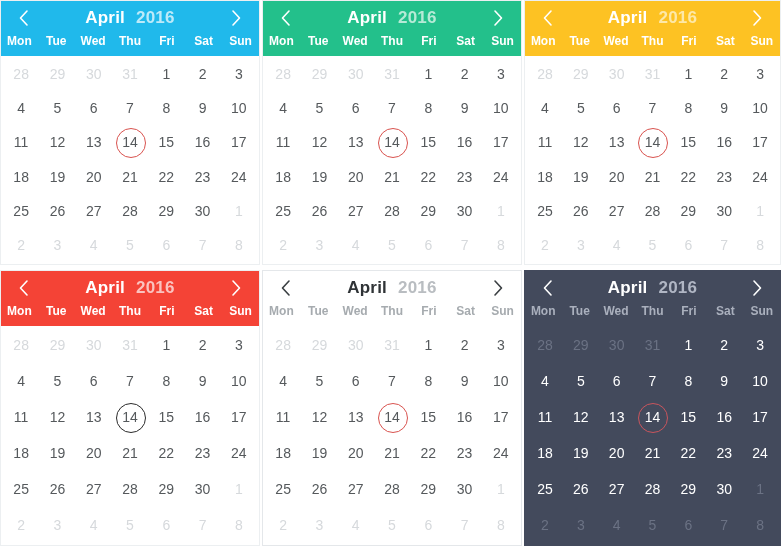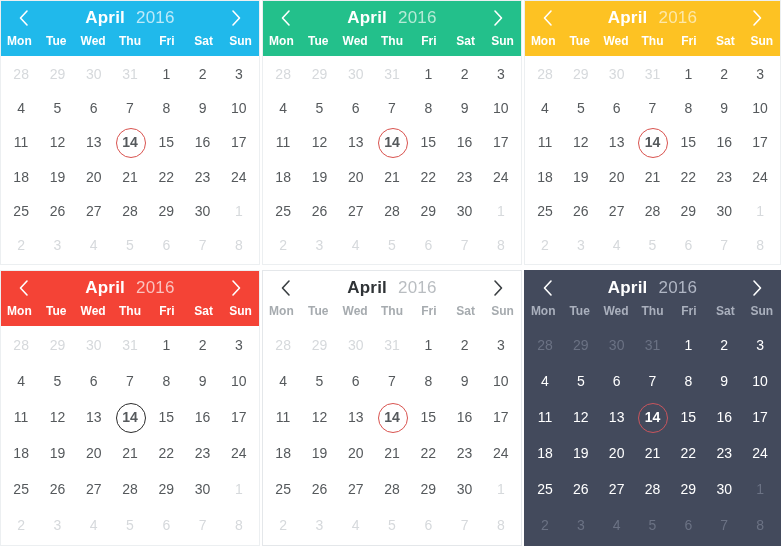--- a/index.html
+++ b/index.html
@@ -56,21 +56,21 @@
 
   .title {
     flex: 1 1 auto;
     text-align: center;
     font-size: 17px;
     line-height: 20px;
     letter-spacing: 0.2px;
     white-space: nowrap;
   }
   .title .mon { font-weight: bold; margin-top: 32px; }
-  .title .yr  { font-weight: normal; margin-left: 11px; }
+  .title .yr  { font-weight: bold; margin-left: 11px; }
 
   .weekdays {
     height: 22px;
     display: grid;
     grid-template-columns: repeat(7, 1fr);
     align-items: center;
     padding-bottom: 17px;
   }
   .weekdays span {
     text-align: center;
@@ -92,21 +92,20 @@
     align-items: center;
     justify-content: center;
     font-size: 14px;
     color: #55595c;
     border: 1px solid transparent;
     position: relative;
   }
   .day.muted { color: #d6d9dc; }
   .day.today {
     position: relative;
-    font-weight: bold;
   }
   .day.today::after {
     content: "";
     position: absolute;
     left: 50%;
     top: 50%;
     width: 28px;
     height: 28px;
     margin-left: -14px;
     margin-top: -14px;

